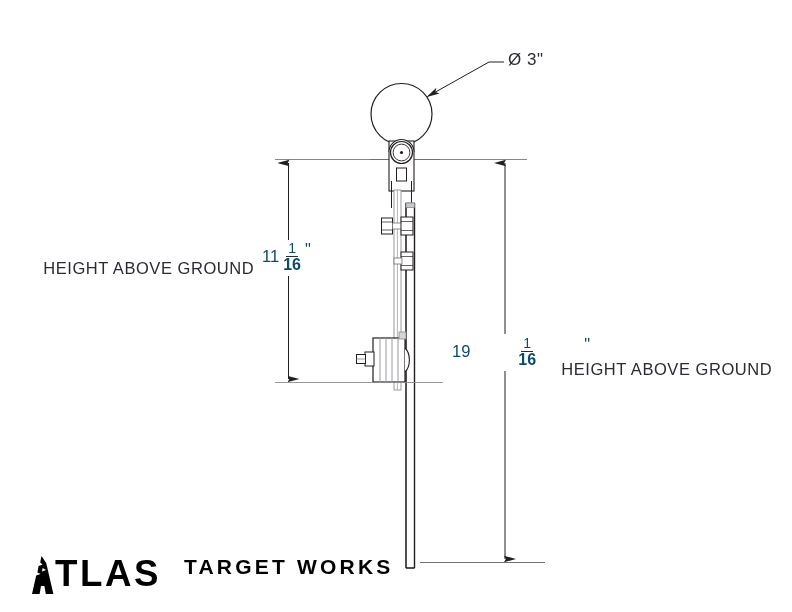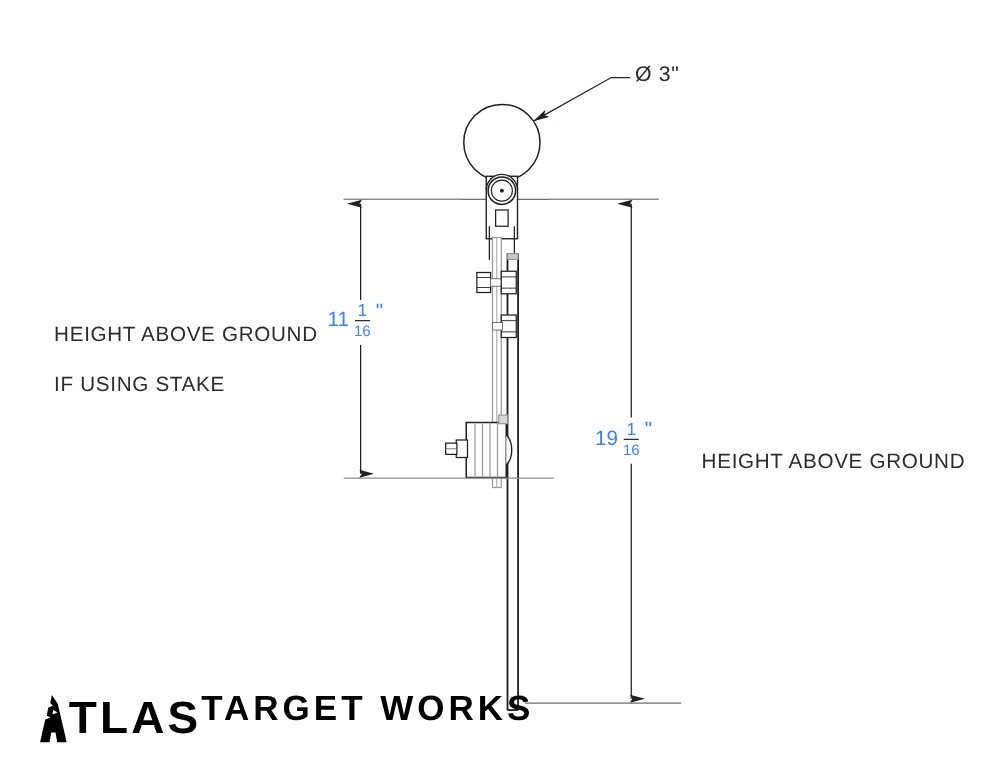--- a/index.html
+++ b/index.html
@@ -50,52 +50,53 @@
     font-size: 16.5px;
     line-height: 20px;
     letter-spacing: 0.55px;
   }
   
   .dim {
     position: absolute;
     display: flex;
     align-items: center;
     font-size: 16px;
-    color: #3b82f6;
+    color: #0c4a6e;
   }
   .dim .whole {
     font-size: 16.5px;
     line-height: 1;
   }
   .dim .frac {
     display: inline-flex;
     flex-direction: column;
     align-items: center;
     margin: 0 1px 0 2px;
     line-height: 1;
   }
   .dim .frac .num {
     font-size: 14px;
     line-height: 14px;
     padding: 0 2px 1px 2px;
     border-bottom: 1px solid #2b2b33;
   }
   .dim .frac .den {
-    font-size: 12px;
+    font-size: 16px;
     line-height: 14px;
     padding: 1px 2px 0 2px;
+    font-weight: bold;
   }
   .dim .unit {
     font-size: 16.5px;
     line-height: 1;
     align-self: flex-start;
     margin-left: 1px;
   }
   #dim-stake { left: 262px; top: 241px; }
-  #dim-legs  { left: 476px; top: 336px; }
+  #dim-legs  { left: 452px; top: 336px; gap: 44px; }
 
   
   #logo {
     position: absolute;
     left: 30px;
     top: 556px;
     display: flex;
   }
   #logo-mark {
     width: 26px;
@@ -108,25 +109,25 @@
     font-weight: bold;
     font-size: 36px;
     letter-spacing: 2.5px;
     color: #000000;
     line-height: 36px;
     transform: scaleX(1.02);
   }
   #logo-sub {
     font-family: "Liberation Sans", sans-serif;
     font-weight: bold;
-    font-size: 28px;
+    font-size: 21px;
     letter-spacing: 3.2px;
     color: #000000;
     line-height: 22px;
-    margin-left: 1px;
+    margin-left: 24px;
     margin-bottom: 3px;
   }
 </style>
 </head>
 <body>
 
 <svg id="drawing-canvas" viewBox="0 0 792 612">
 
   <defs>
     <marker id="arrUp" markerWidth="8" markerHeight="12" refX="4" refY="11" orient="auto" markerUnits="userSpaceOnUse">
@@ -235,21 +236,20 @@
     <line x1="505" y1="334" x2="505" y2="163" stroke="#231f20" stroke-width="1" marker-end="url(#arrUp)"></line>
     <line x1="505" y1="371" x2="505" y2="559" stroke="#231f20" stroke-width="1" marker-end="url(#arrDown)"></line>
   </g>
 
 </svg>
 
 <div class="txt" id="dia-note">Ø 3"</div>
 
 <div class="txt" id="label-stake">
   <span>HEIGHT ABOVE GROUND</span><br>
-  <span>IF USING STAKE</span>
 </div>
 
 <div class="txt" id="label-legs">
   <span>HEIGHT ABOVE GROUND</span><br>
 </div>
 
 <div class="dim" id="dim-stake">
   <span class="whole">11</span>
   <span class="frac">
     <span class="num">1</span>

